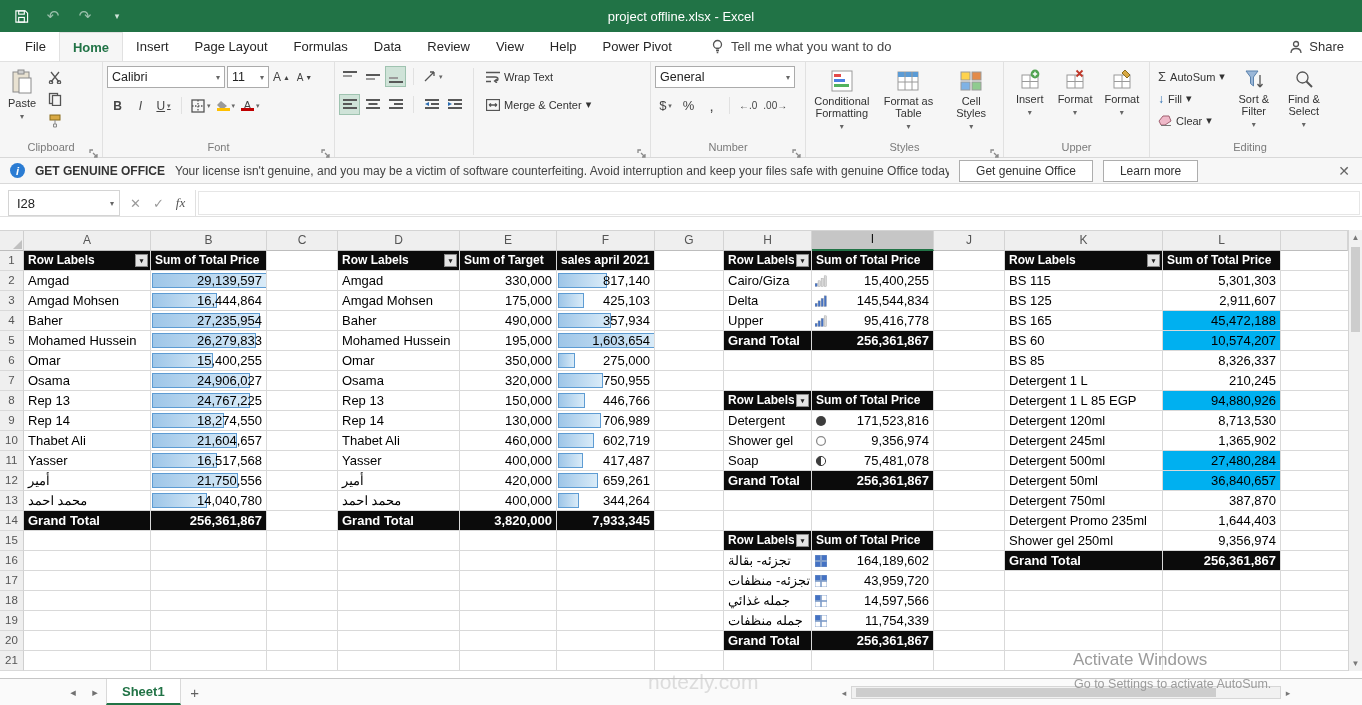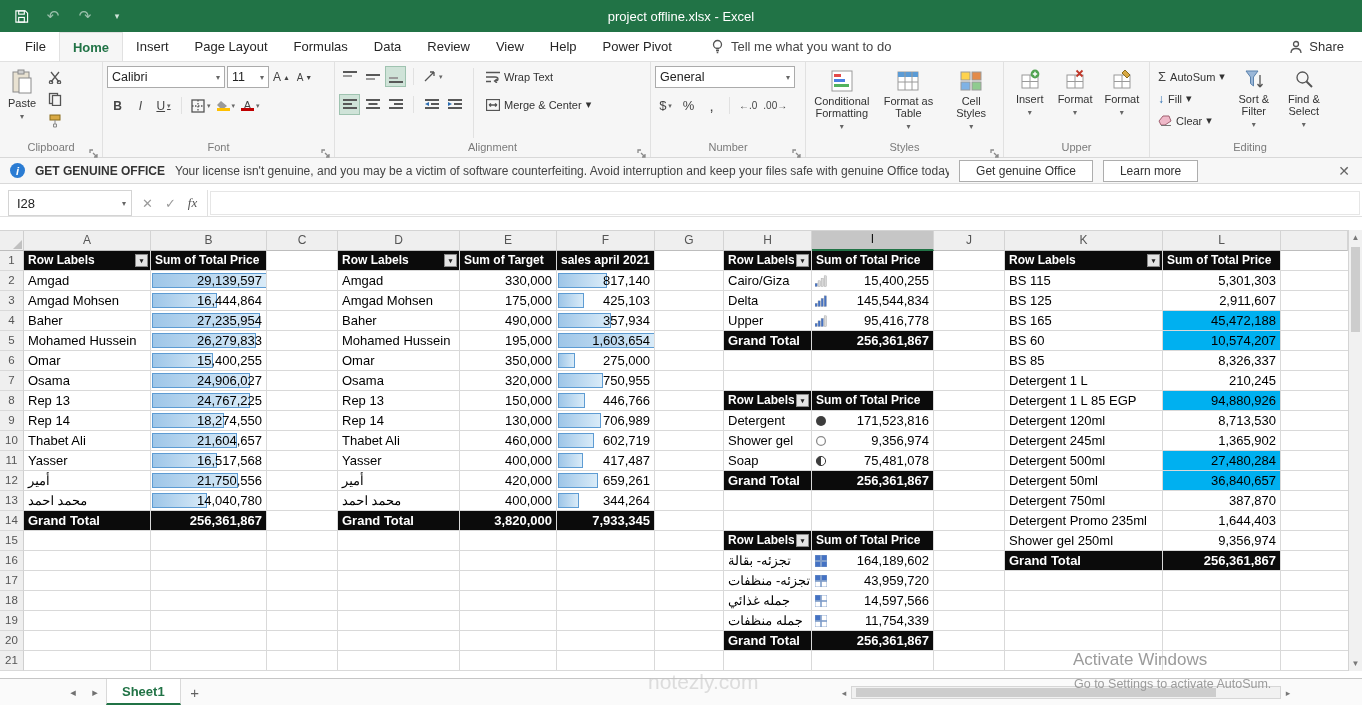--- a/index.html
+++ b/index.html
@@ -53,21 +53,21 @@
   
   .genuinebar{position:absolute;left:0;top:158px;width:100%;height:26px;background:#f7f7f7;border-bottom:1px solid #d9d9d9;display:flex;align-items:center;padding:0 10px;gap:10px;}
   .info-ic{width:15px;height:15px;border-radius:50%;background:#2b7cd3;color:#fff;font-size:11px;font-style:italic;font-weight:bold;display:flex;align-items:center;justify-content:center;flex:none;}
   .gb-title{font-size:12px;font-weight:bold;color:#333;white-space:nowrap;}
   .gb-msg{font-size:12px;color:#444;white-space:nowrap;overflow:hidden;}
   .gb-btn{background:#fff;border:1px solid #adadad;font-size:12px;color:#333;padding:3px 16px;cursor:pointer;white-space:nowrap;}
   .gb-close{margin-left:6px;margin-right:2px;font-size:14px;color:#666;cursor:pointer;}
 
   
   .formulabar{position:absolute;left:0;top:190px;width:100%;height:27px;background:#fff;display:flex;align-items:stretch;border-bottom:1px solid #e0e0e0;}
-  .namebox{width:124px;margin-left:8px;border:1px solid #d4d4d4;display:flex;align-items:center;font-size:13px;color:#222;padding-left:8px;text-align:center;}
+  .namebox{width:112px;margin-left:8px;border:1px solid #d4d4d4;display:flex;align-items:center;font-size:13px;color:#222;padding-left:8px;text-align:center;}
   .namebox .dd{margin-left:auto;font-size:8px;color:#666;padding-right:5px;}
   .fb-icons{display:flex;align-items:center;gap:12px;padding:0 10px;border-right:1px solid #e0e0e0;}
   .fb-ic{font-size:13px;color:#9a9a9a;}
   .fb-fx{font-style:italic;font-size:13px;color:#555;font-family:"Liberation Serif",serif;}
   .fb-input{flex:1;border:1px solid #e6e6e6;margin:1px 2px;}
 
   
   .sheet{position:absolute;left:0;top:230px;width:1348px;height:441px;background:#fff;overflow:hidden;border-top:1px solid #d4d4d4;}
   .g-row{display:flex;height:20px;}
   .g-row.g-head{height:20px;}
@@ -342,21 +342,20 @@
           <div class="minilabelbtn">
             <svg width="14" height="12" viewBox="0 0 14 12" class="oline">
                 <rect x="0.5" y="0.5" width="13" height="11"></rect>
                 <path d="M3 6 h8 M3 6 l2 -1.5 M3 6 l2 1.5 M11 6 l-2 -1.5 M11 6 l-2 1.5"></path>
               </svg>
             <span>Merge &amp; Center</span>
             <span class="dd">▾</span>
           </div>
         </div>
       </div>
-      <div class="rgroup-label">Alignment</div>
       <span class="launcher"><svg width="9" height="9" viewBox="0 0 9 9" class="oline" style="stroke:#8a8a8a">
             <path d="M1 4 V1 h3 M4 4 l4 4 M8 5 v3 h-3"></path>
           </svg></span>
     </div>
 
     <div class="rgroup" style="width:155px">
       <div class="rgroup-content">
         <div class="rstack" style="width:100%">
           <div class="combo" style="width:140px">
               <span>General</span>

